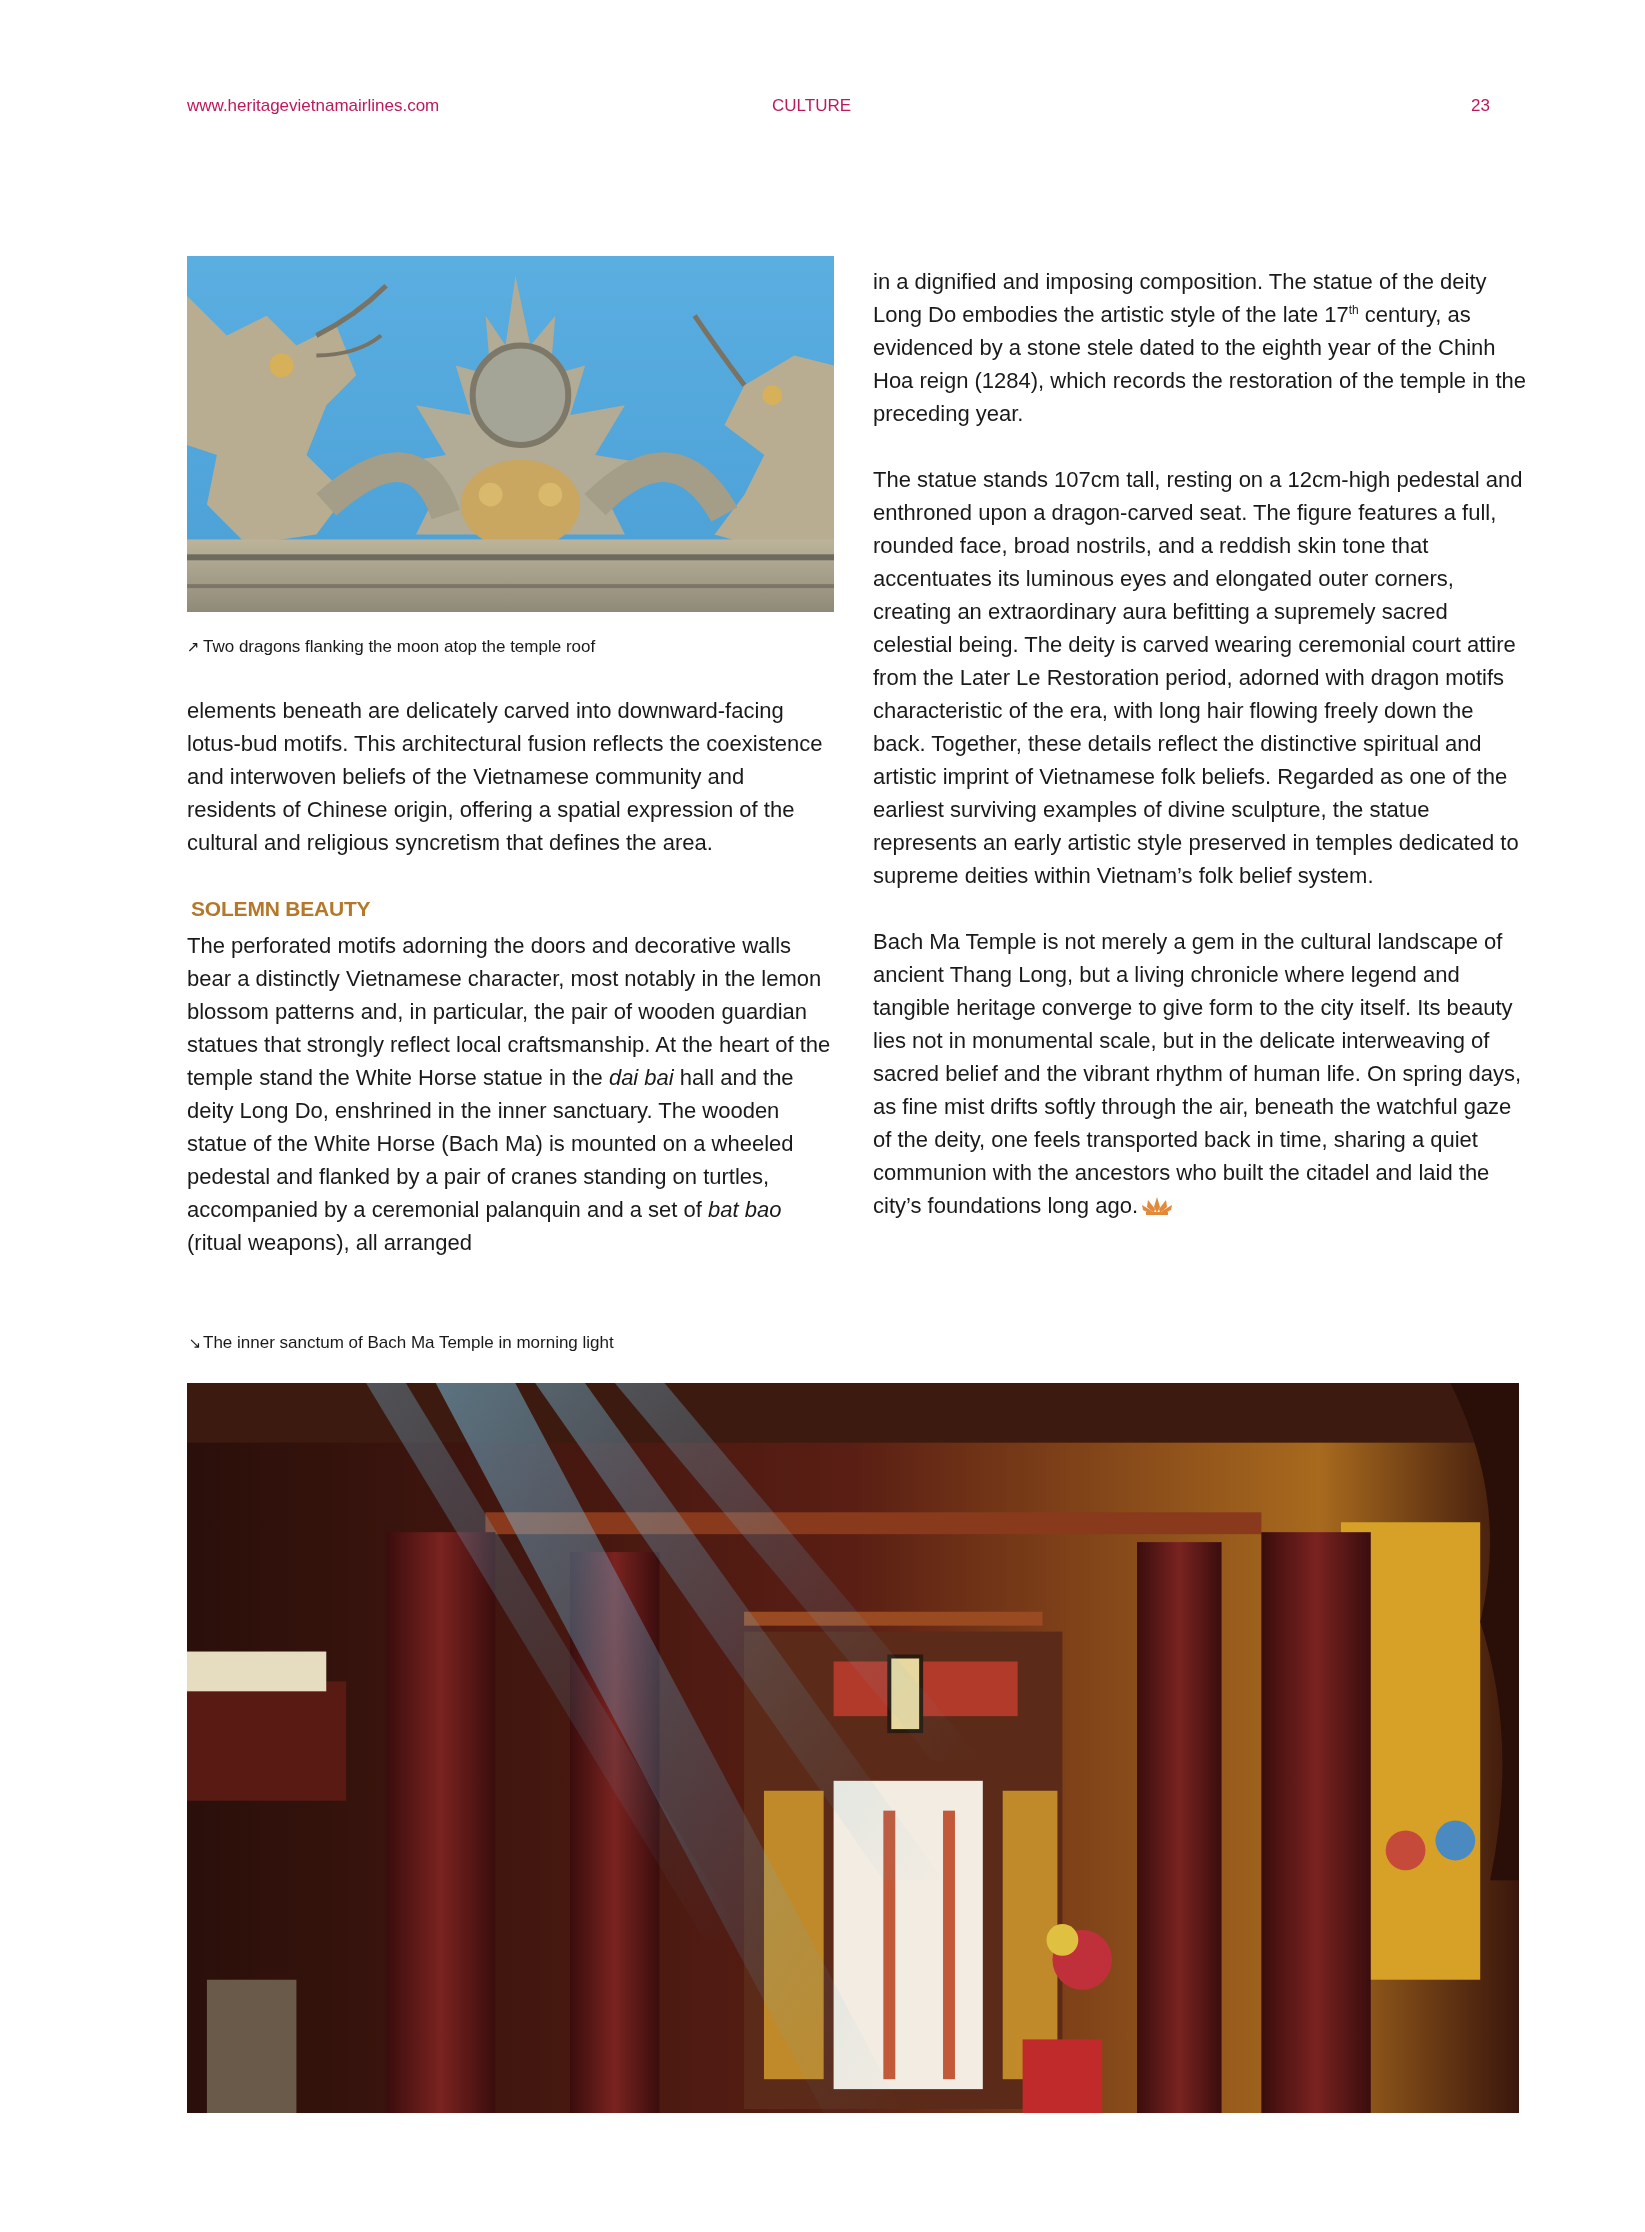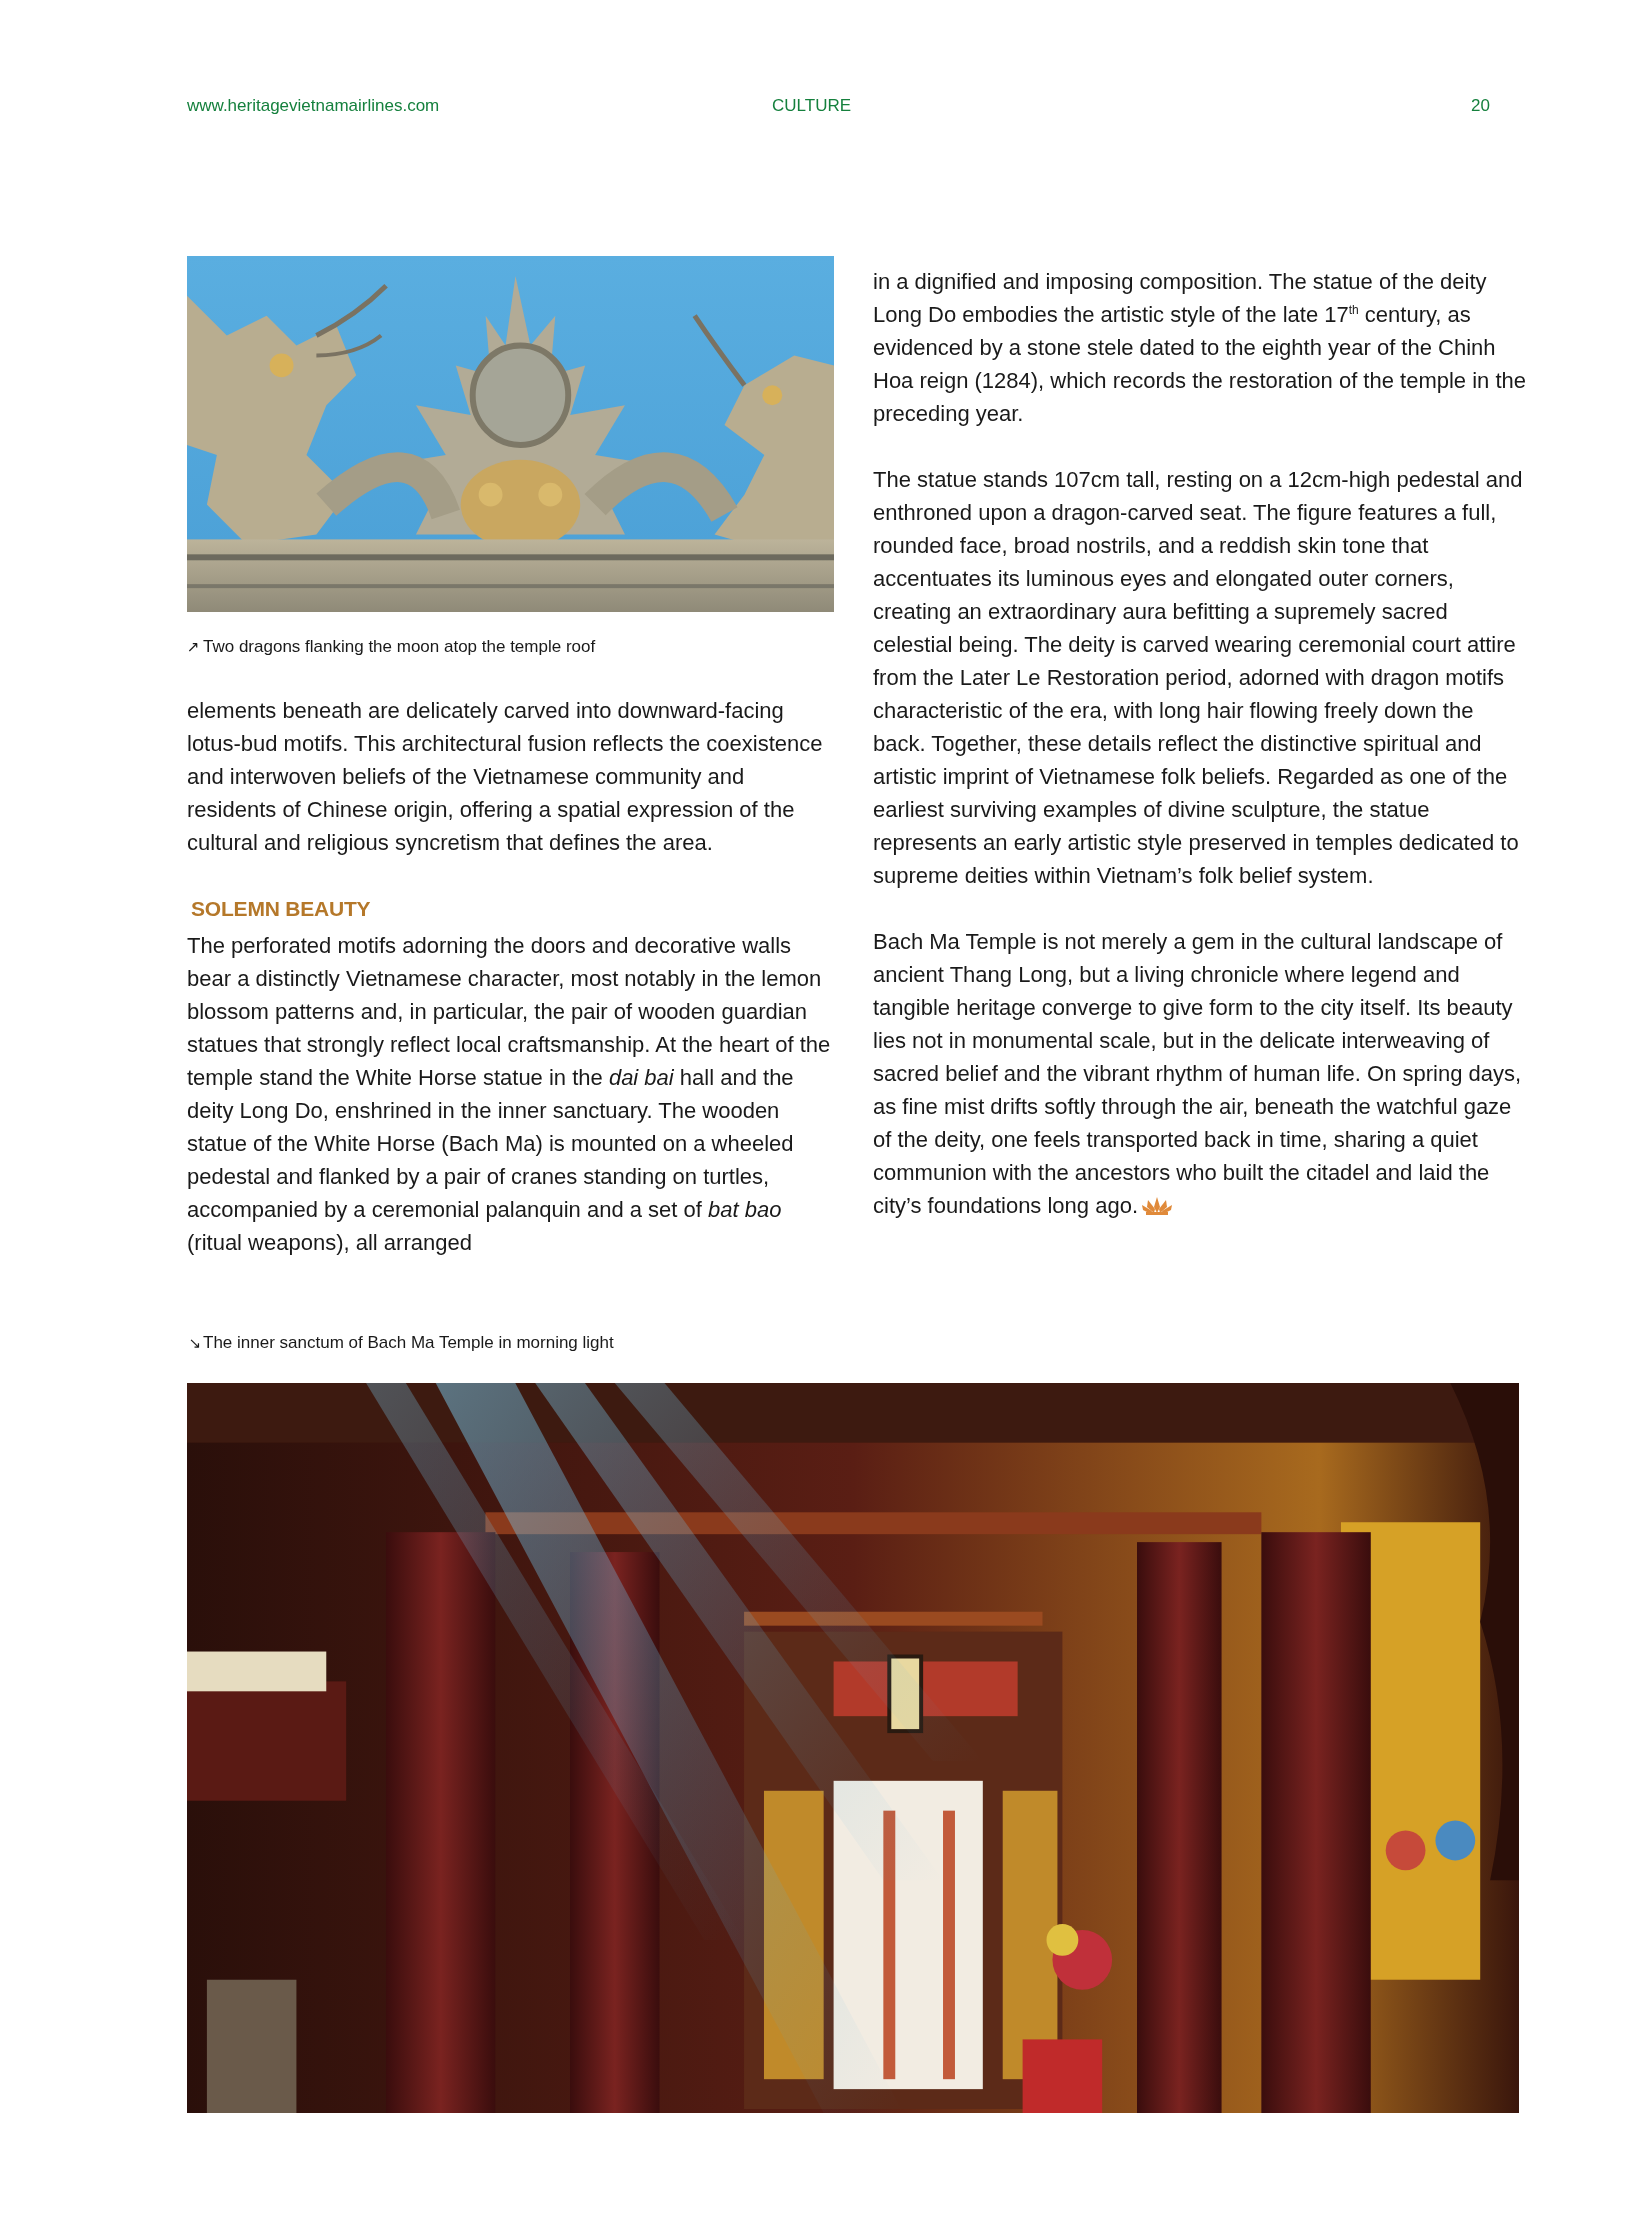--- a/index.html
+++ b/index.html
@@ -1,20 +1,20 @@
 <!DOCTYPE html>
 <html><head>
 <meta charset="utf-8">
 <style>
   html, body { margin: 0; padding: 0; background: #ffffff; }
   body { width: 1646px; height: 2233px; position: relative; overflow: hidden;
          font-family: "Liberation Sans", "DejaVu Sans", sans-serif; color: #1a1a1a; }
 
   
-  .runhead { position: absolute; top: 96px; font-size: 17px; color: #15803d; letter-spacing: 0px; }
+  .runhead { position: absolute; top: 96px; font-size: 17px; color: #be185d; letter-spacing: 0px; }
   .rh-left { left: 187px; }
   .rh-center { left: 772px; text-transform: uppercase; }
   .rh-right { left: 1471px; }
 
   
   .photo { position: absolute; overflow: hidden; }
   .photo svg { display: block; width: 100%; height: 100%; }
   #top-photo { left: 187px; top: 256px; width: 647px; height: 356px; }
   #bottom-photo { left: 187px; top: 1383px; width: 1332px; height: 730px; }
 
@@ -33,21 +33,21 @@
 
   .section-heading { font-weight: bold; color: #b5782a; font-size: 21px; letter-spacing: -0.2px; text-transform: uppercase; margin: 4px; line-height: 33px; }
   sup { font-size: 12px; line-height: 0; }
   .lotus { display: inline-block; width: 30px; height: 18px; vertical-align: -2px; margin-left: 4px; }
 </style>
 </head>
 <body>
 
 <div class="runhead rh-left">www.heritagevietnamairlines.com</div>
 <div class="runhead rh-center">CULTURE</div>
-<div class="runhead rh-right">20</div>
+<div class="runhead rh-right">23</div>
 
 <div class="photo" id="top-photo">
   <svg viewBox="0 0 650 358" preserveAspectRatio="none">
     <defs>
       <linearGradient id="sky" x1="0" y1="0" x2="0" y2="1">
         <stop offset="0" stop-color="#5aaee0"></stop>
         <stop offset="1" stop-color="#4a9fd6"></stop>
       </linearGradient>
       <linearGradient id="stone" x1="0" y1="0" x2="0" y2="1">
         <stop offset="0" stop-color="#bcb39a"></stop>

